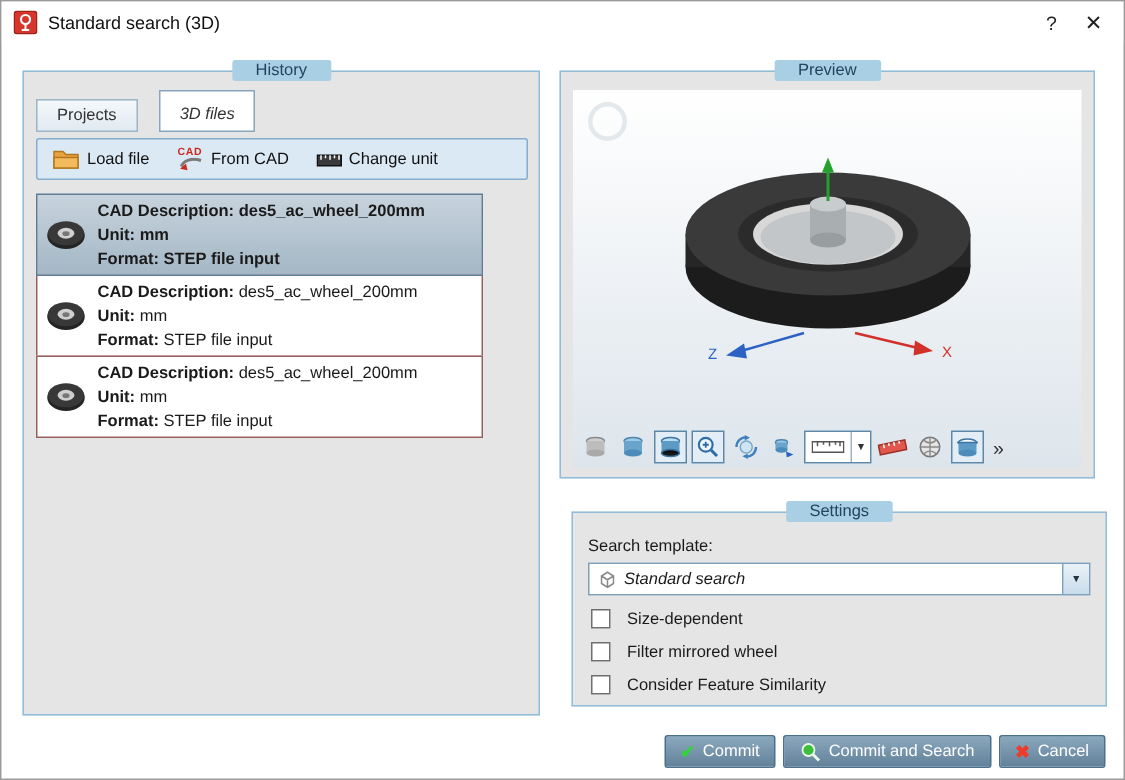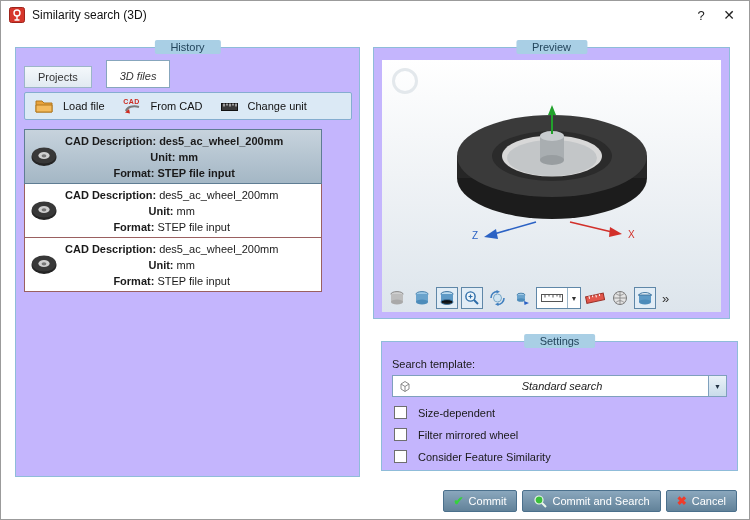--- a/index.html
+++ b/index.html
@@ -13,40 +13,40 @@
   .titlebar { position:absolute; top:0; left:0; right:0; height:28px;
               display:flex; align-items:center; padding:0 6px; background:#fff; }
   .app-icon { width:16px; height:16px; margin:0 7px 0 2px; flex:none; }
   .title-text { font-size:12px; color:#111; }
   .titlebar .spacer { flex:1; }
   .tb-btn { width:28px; height:22px; display:flex; align-items:center; justify-content:center;
             font-size:13px; color:#222; cursor:default; }
   .tb-btn.close { font-size:14px; }
 
   
-  .group { position:absolute; border:1px solid #8fbcd9; background:#c4b5fd;text-align:center; }
+  .group { position:absolute; border:1px solid #8fbcd9; background:#e5e5e5; }
   .group-label { position:absolute; top:-8px; left:50%; transform:translateX(-50%);
                  background:#a9cfe5; color:#23455c; padding:1px 16px; font-size:11px;
                  border-radius:2px; white-space:nowrap; }
 
   .history-group  { left:14px;  top:46px;  width:345px; height:430px; }
   .preview-group  { left:372px; top:46px;  width:357px; height:272px; }
   .settings-group { left:380px; top:340px; width:357px; height:130px; }
 
   
   .tabs { position:absolute; top:12px; left:8px; display:flex; align-items:flex-end; }
   .tab { padding:4px 13px; border:1px solid #9cb6c8; margin-right:14px; cursor:pointer;
          background:linear-gradient(#f4f8fb,#e1eaf1); color:#333; }
   .tab.active { background:#fff; border-color:#87a6bd; padding-top:9px; padding-bottom:5px;font-style:italic; }
 
   
   .hist-toolbar { position:absolute; top:44px; left:8px; width:328px; height:28px;
                   background:#dbe9f5; border:1px solid #85add0; border-radius:2px;
                   display:flex; align-items:center; gap:18px; padding:0 10px; }
-  .tool-btn { display:flex; align-items:center; gap:10px; cursor:pointer; color:#111; }
+  .tool-btn { display:flex; align-items:center; gap:5px; cursor:pointer; color:#111; }
   .cad-stack { display:flex; flex-direction:column; align-items:center; line-height:1; }
   .cad-word { font-size:7px; font-weight:bold; color:#cc2a1f; letter-spacing:0.5px; }
 
   
   .hist-list { position:absolute; top:82px; left:8px; width:298px; }
   .item { display:flex; border:1px solid #9a6060; margin-top:-1px; height:55px;
           background:#fff; cursor:pointer; }
   .item.selected { background:linear-gradient(#c7d3dd,#a4b7c5); border:1px solid #5f7d93;
                    font-weight:bold; position:relative; z-index:1; }
   .item-thumb { width:38px; flex:none; display:flex; align-items:center; justify-content:center; }
@@ -96,21 +96,21 @@
 <body>
 
 <div class="window">
 
   <div class="titlebar">
     <svg class="app-icon" viewBox="0 0 16 16">
       <rect x="0.5" y="0.5" width="15" height="15" rx="2" fill="#d6362b" stroke="#9e251c"></rect>
       <circle cx="8" cy="6" r="3" fill="none" stroke="#fff" stroke-width="1.4"></circle>
       <path d="M8 9 L8 13 M5.5 13 L10.5 13" stroke="#fff" stroke-width="1.4" fill="none"></path>
     </svg>
-    <span class="title-text">Similarity search (3D)</span>
+    <span class="title-text">Standard search (3D)</span>
     <span class="spacer"></span>
     <span class="tb-btn">?</span>
     <span class="tb-btn close">✕</span>
   </div>
 
   <div class="group history-group">
     <span class="group-label">History</span>
 
     <div class="tabs">
       <div class="tab">Projects</div>

